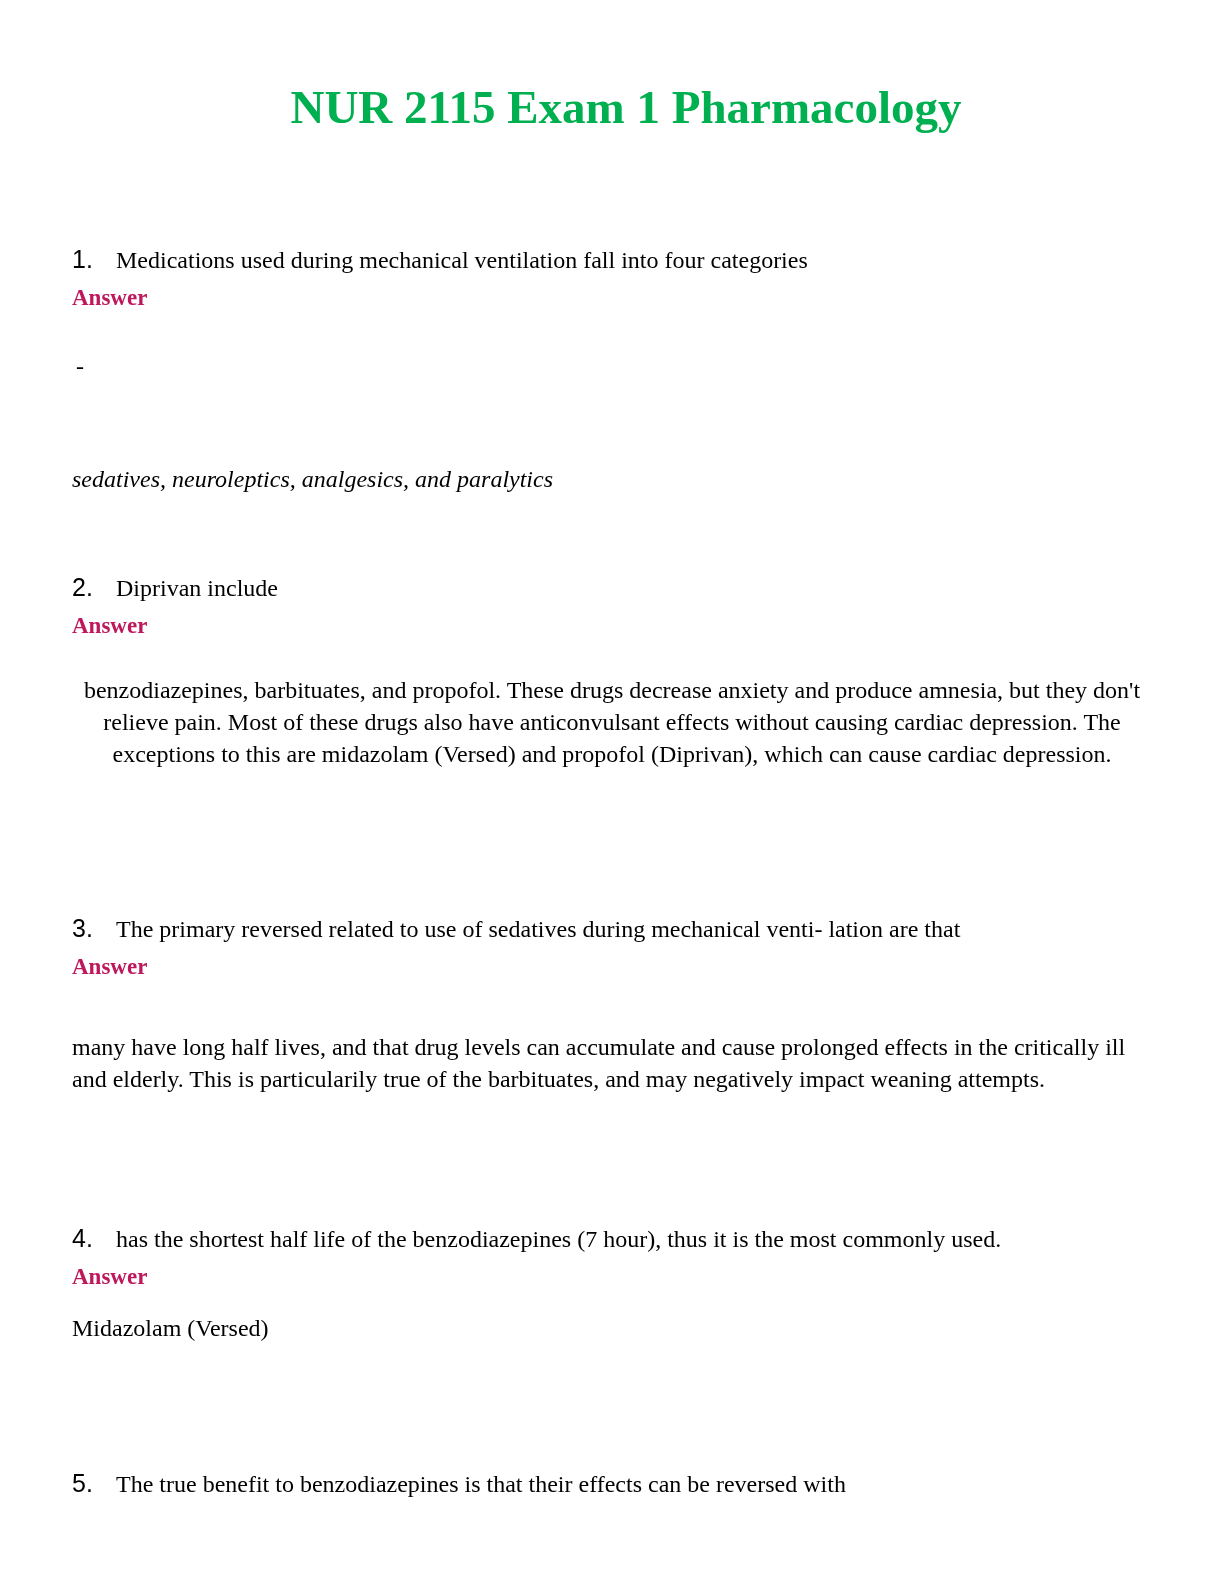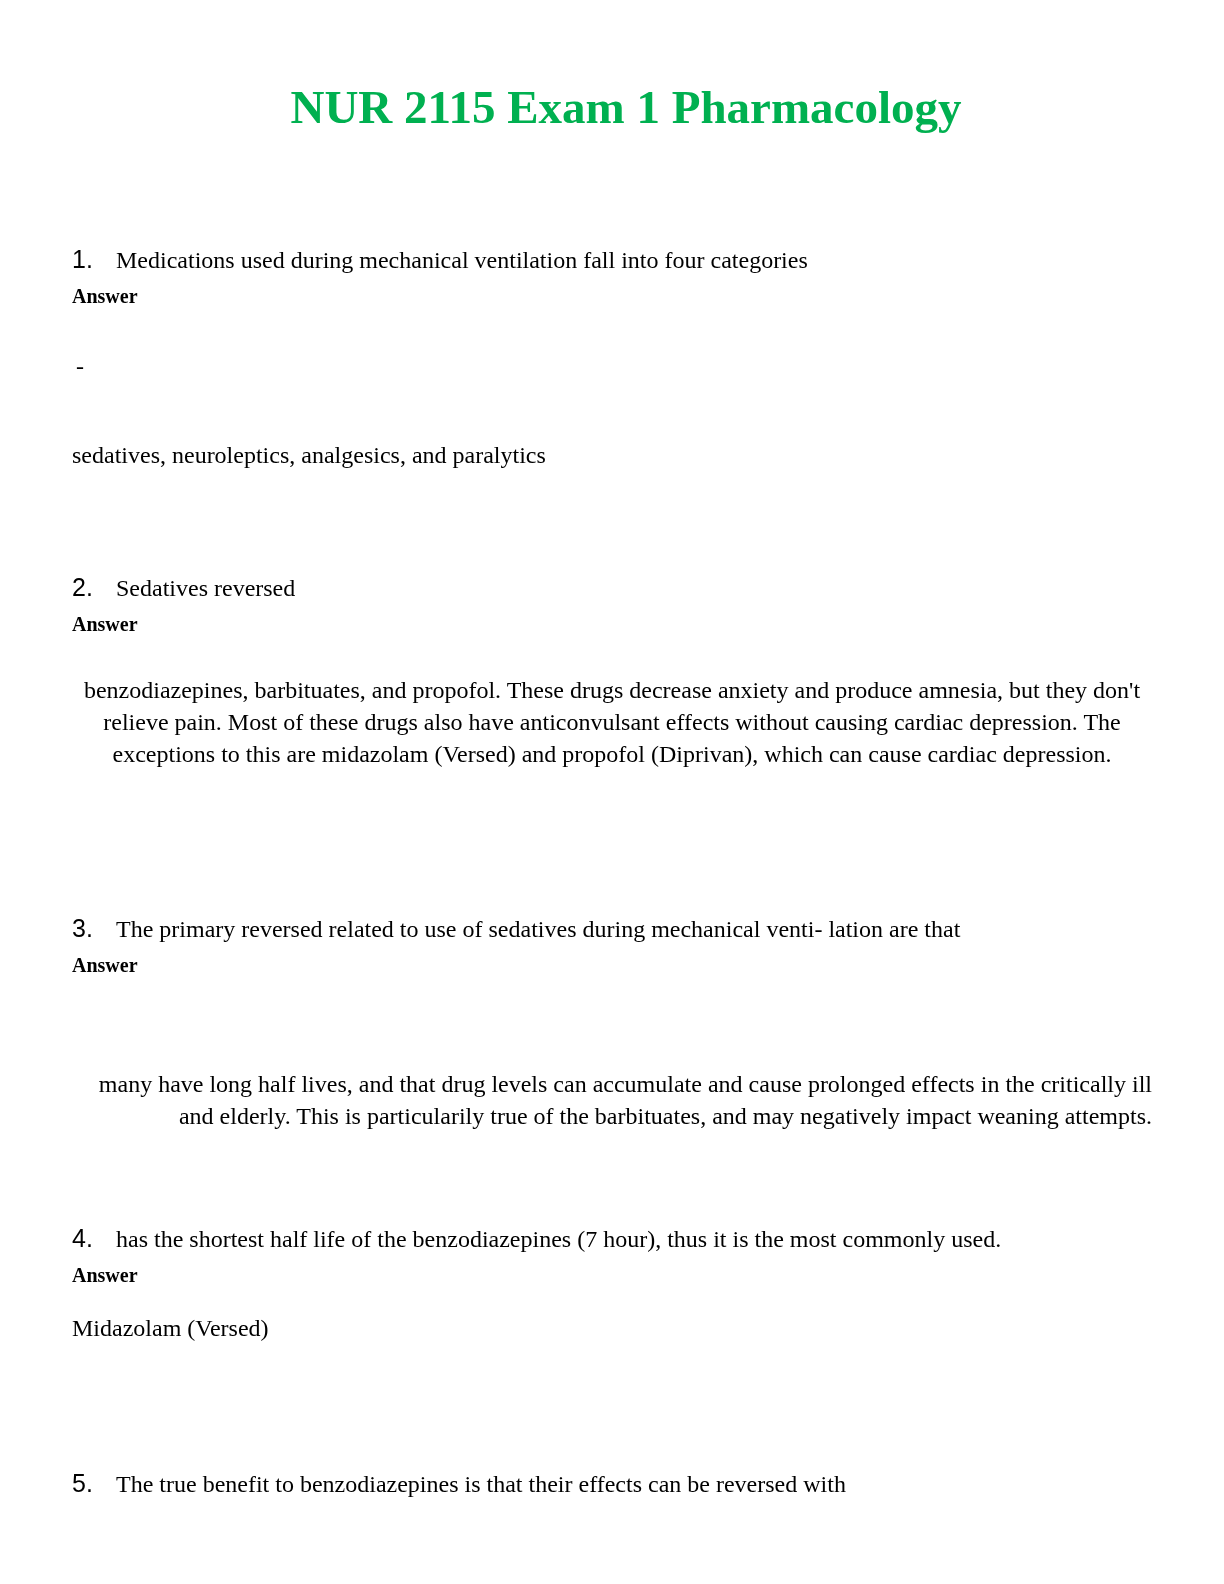--- a/index.html
+++ b/index.html
@@ -1,45 +1,45 @@
 <!DOCTYPE html>
 <html><head>
   <meta charset="utf-8">
   <style>
     html, body { margin: 0; padding: 0; background: #ffffff; }
     body { width: 1224px; height: 1584px; position: relative; overflow: hidden; font-family: "Liberation Serif", serif; color: #000; }
     .title { position: absolute; top: 72px; left: 6px; width: 1224px; text-align: center; font-family: "Liberation Serif", serif; font-weight: bold; font-size: 47px; color: #00b050; margin: 8px; }
     .q { position: absolute; left: 72px; font-size: 24px; line-height: 32px; white-space: nowrap; margin-top: 24px; }
     .q .num { font-family: "Liberation Sans", sans-serif; font-size: 25px; display: inline-block; width: 44px; }
-    .ans-label { position: absolute; left: 72px; font-weight: bold; font-size: 20px; color: #000000; }
+    .ans-label { position: absolute; left: 72px; font-weight: bold; font-size: 23px; color: #be185d; }
     .ans { position: absolute; left: 72px; width: 1080px; font-size: 24px; line-height: 32px; }
   </style>
 </head>
 <body>
 
 <h1 class="title">NUR 2115 Exam 1 Pharmacology</h1>
 
 <div class="q" style="top:219px;">
   <span class="num">1.</span><span>Medications used during mechanical ventilation fall into four categories</span>
 </div>
 <div class="ans-label" style="top:285px;">Answer</div>
 <div class="ans" style="top:350px; left:76px;">-</div>
-<div class="ans" style="top:439px;">sedatives, neuroleptics, analgesics, and paralytics</div>
+<div class="ans" style="top:463px;font-style:italic;">sedatives, neuroleptics, analgesics, and paralytics</div>
 
 <div class="q" style="top:547px;">
-  <span class="num">2.</span><span>Sedatives reversed</span>
+  <span class="num">2.</span><span>Diprivan include</span>
 </div>
 <div class="ans-label" style="top:613px;">Answer</div>
 <div class="ans" style="top:674px;text-align:center;"> benzodiazepines, barbituates, and propofol. These drugs decrease anxiety and produce amnesia, but they don't relieve pain. Most of these drugs also have anticonvulsant effects without causing cardiac depression. The exceptions to this are midazolam (Versed) and propofol (Diprivan), which can cause cardiac depression.</div>
 
 <div class="q" style="top:888px;">
   <span class="num">3.</span><span>The primary reversed related to use of sedatives during mechanical venti- lation are that</span>
 </div>
 <div class="ans-label" style="top:954px;">Answer</div>
-<div class="ans" style="top:1068px;text-align:right;"> many have long half lives, and that drug levels can accumulate and cause prolonged effects in the critically ill and elderly. This is particularily true of the barbituates, and may negatively impact weaning attempts.</div>
+<div class="ans" style="top:1031px;"> many have long half lives, and that drug levels can accumulate and cause prolonged effects in the critically ill and elderly. This is particularily true of the barbituates, and may negatively impact weaning attempts.</div>
 
 <div class="q" style="top:1198px;">
   <span class="num">4.</span><span>has the shortest half life of the benzodiazepines (7 hour), thus it is the most commonly used.</span>
 </div>
 <div class="ans-label" style="top:1264px;">Answer</div>
 <div class="ans" style="top:1312px;"> Midazolam (Versed)</div>
 
 <div class="q" style="top:1443px;">
   <span class="num">5.</span><span>The true benefit to benzodiazepines is that their effects can be reversed with</span>
 </div>

